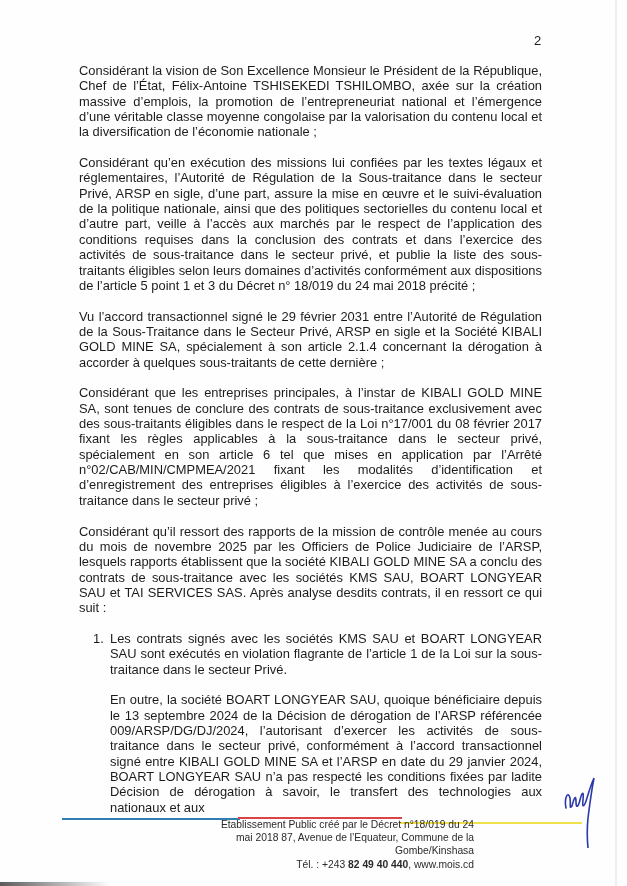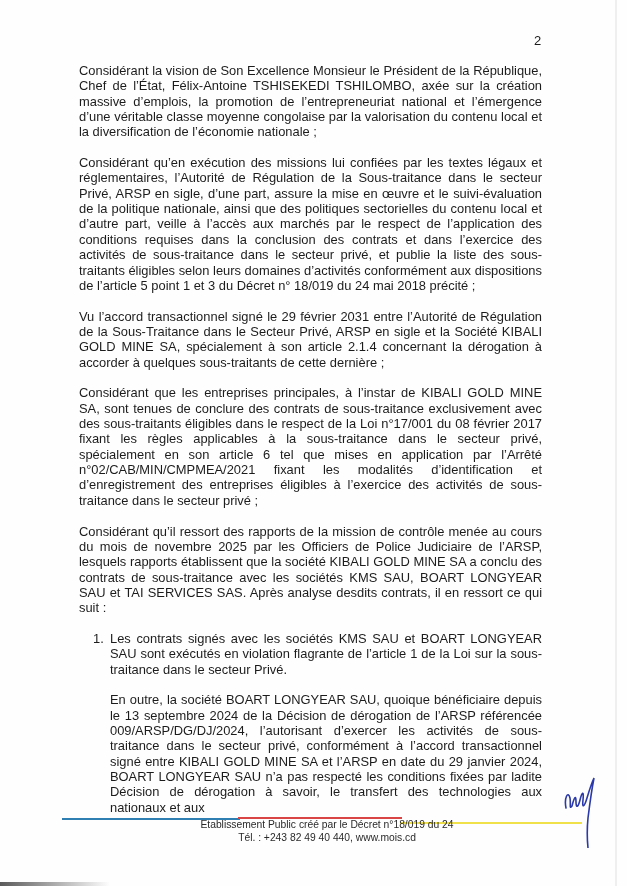--- a/index.html
+++ b/index.html
@@ -22,24 +22,24 @@
   .para { margin: 0 0 15.4px 0; }
   .list { margin: 0; padding: 0; list-style: none; }
   .list-item { position: relative; padding-left: 31px; margin-bottom: 15.4px; }
   .list-marker { position: absolute; left: 14px; top: 0; }
   .list-para { margin: 0 0 15.4px 31px; }
   .footer-line { position: absolute; height: 2px; }
   .fl-blue { left: 62px; top: 818px; width: 178px; background: #2f7fb3; }
   .fl-red { left: 238px; top: 817px; width: 164px; background: #d94444; }
   .fl-yellow { left: 400px; top: 822px; width: 182px; background: #f0e14a; height: 1.5px; }
   .footer {
-    position: absolute; top: 818px; left: 162px; width: 330px;
-    text-align: center; font-size: 10.3px; line-height: 13.2px; color: #2a2a2a;
+    position: absolute; top: 818px; left: 144px; width: 330px;
+    text-align: right; font-size: 10.3px; line-height: 13.2px; color: #2a2a2a;
   }
-  .footer b { font-weight: normal; }
+  .footer b { font-weight: bold; }
   .signature { position: absolute; left: 560px; top: 768px; width: 40px; height: 80px; }
   .scan-shadow {
     position: absolute; left: 0; top: 882px; width: 110px; height: 4px;
     background: linear-gradient(to right, #5a5a5a, #fefefe);
   }
   .scan-edge { position: absolute; left: 615px; top: 0; width: 2px; height: 886px; background: #efefef; }
 </style>
 </head>
 <body>
 
@@ -65,16 +65,18 @@
 <svg class="signature" viewBox="0 0 40 80">
   <path d="M6 40 C4 30,8 22,10 30 C11 36,9 42,12 38 C14 30,16 26,16 34 C16 40,18 40,20 32 C22 24,24 22,23 32 C22 40,24 40,27 30 C30 20,33 12,34 10 C32 20,30 34,28 50 C27 60,27 70,28 80" fill="none" stroke="#2b3aa8" stroke-width="1.6" stroke-linecap="round"></path>
 </svg>
 
 <div class="footer-line fl-blue"></div>
 <div class="footer-line fl-red"></div>
 <div class="footer-line fl-yellow"></div>
 
 <div class="footer">
   <div>Etablissement Public créé par le Décret n°18/019 du 24</div>
+  <div>mai 2018 87, Avenue de l’Equateur, Commune de la</div>
+  <div>Gombe/Kinshasa</div>
   <div><span>Tél. : +243 </span><b>82 49 40 440</b><span>, </span><span>www.mois.cd</span></div>
 </div>
 
 <div class="scan-shadow"></div>
 
 </body></html>

